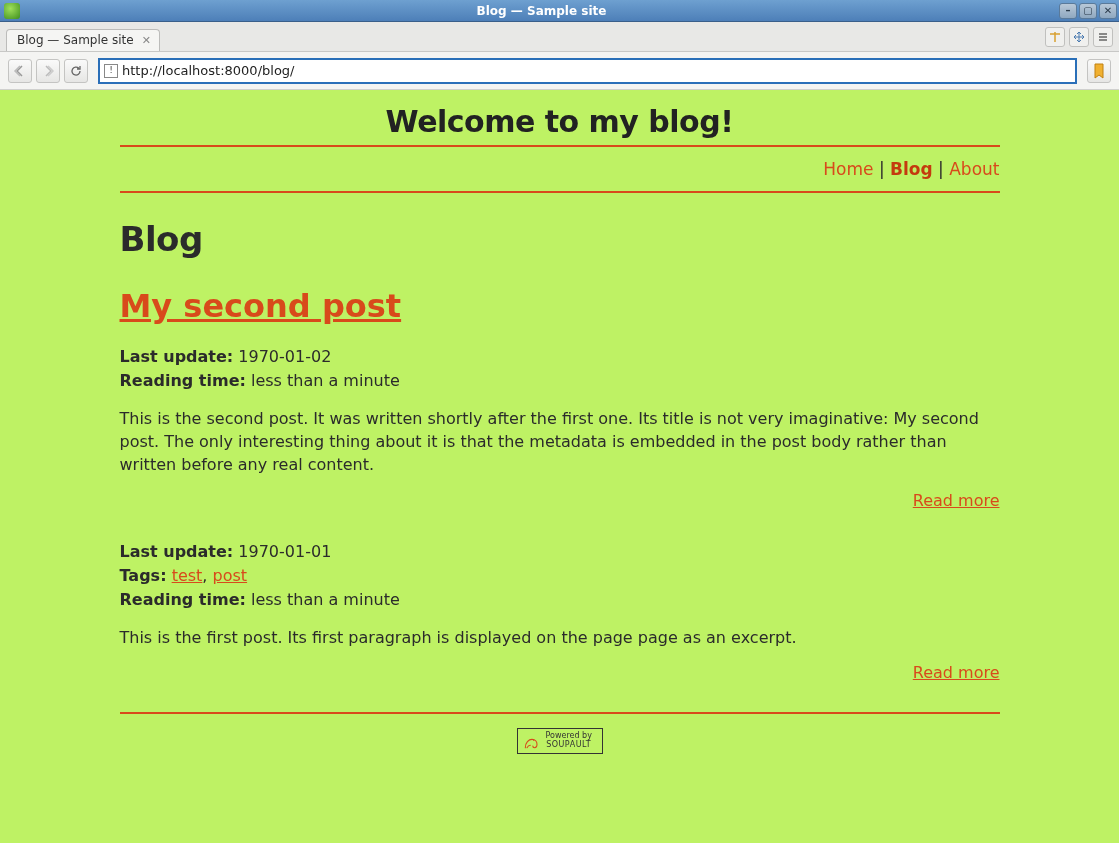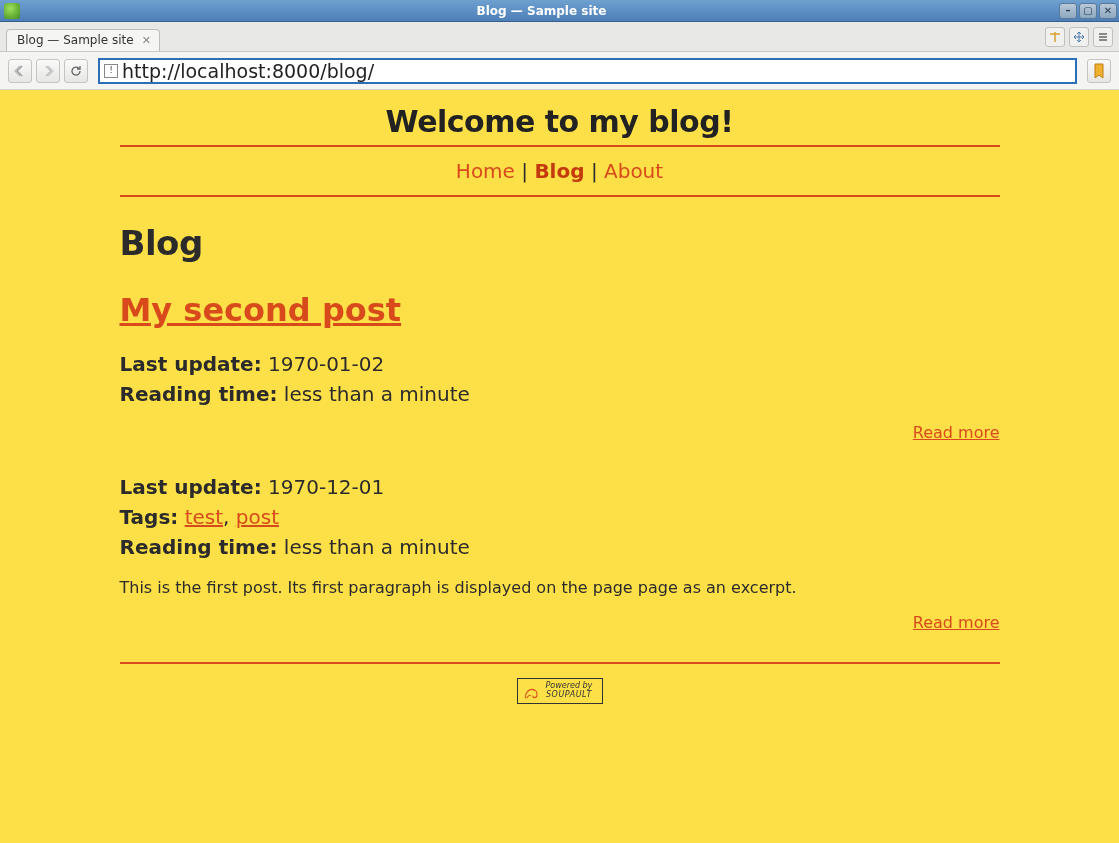--- a/index.html
+++ b/index.html
@@ -112,38 +112,38 @@
   .url-wrap .site-icon {
     width: 14px; height: 14px;
     background: #fff;
     border: 1px solid #888;
     font-size: 8px; text-align: center; line-height: 12px; color:#333;
   }
   .url-input {
     flex: 1;
     border: none;
     outline: none;
-    font-size: 19px;
+    font-size: 13px;
     font-family: inherit;
     color: #222;
   }
   .bookmark-btn {
     width: 24px; height: 24px;
     border: 1px solid #c4c4c2;
     background: linear-gradient(#fafafa,#e6e6e4);
     border-radius: 3px;
     display: flex; align-items:center; justify-content:center;
     cursor: pointer;
   }
   .bookmark-btn svg { width: 14px; height: 16px; }
   
   .viewport {
     height: calc(843px - 22px - 30px - 38px);
     overflow: auto;
-    background: #fde047;
+    background: #bef264;
     padding: 0;
   }
   .page {
     max-width: 880px;
     margin: 0 auto;
     padding: 14px 0 20px 0;
     color: #2b2b2b;
   }
   .page-title {
     text-align: center;
@@ -151,22 +151,22 @@
     font-weight: 800;
     letter-spacing: -0.5px;
     color: #222;
   }
   hr.accent {
     border: none;
     border-top: 2px solid #d84a1b;
     margin: 6px 0 8px 0;
   }
   .site-nav {
-    text-align: center;
-    font-size: 20px;
+    text-align: right;
+    font-size: 17px;
     padding: 4px 0 6px 0;
     color: #2b2b2b;
   }
   .site-nav a { color: #d84a1b; text-decoration: none; }
   .site-nav a.current { font-weight: 800; color: #c43a0e; }
   .site-nav .sep { color: #2b2b2b; font-weight: 400; }
   h1.section {
     font-size: 34px;
     font-weight: 800;
     color: #2b2b2b;
@@ -176,21 +176,21 @@
   .post { margin-bottom: 30px; }
   .post-title {
     font-size: 32px;
     font-weight: 800;
     margin-bottom: 20px;
   }
   .post-title a {
     color: #d84a1b;
     text-decoration: underline;
   }
-  .meta { font-size: 20px; line-height: 1.5; margin-bottom: 14px; }
+  .meta { font-size: 16px; line-height: 1.5; margin-bottom: 14px; }
   .meta .label { font-weight: 700; color: #2b2b2b; }
   .meta a { color: #d84a1b; text-decoration: underline; }
   .excerpt { font-size: 16px; line-height: 1.45; margin-bottom: 14px; }
   .read-more { font-size: 16px; text-align: right; }
   .read-more a { color: #d84a1b; text-decoration: underline; }
   hr.divider {
     border: none;
     border-top: 2px solid #d84a1b;
     margin: 10px 0 14px 0;
   }
@@ -198,21 +198,20 @@
     margin: 0 auto;
     width: 86px;
     border: 1px solid #333;
     padding: 2px 4px;
     display: flex;
     align-items: center;
     gap: 4px;
     font-size: 8px;
     line-height: 1.1;
     color: #333;
-    font-style: italic;
   }
   .footer-badge .logo {
     width: 20px; height: 20px;
   }
 </style>
 </head>
 <body>
 
 <div class="titlebar">
   <div class="app-icon"></div>
@@ -301,30 +300,31 @@
       <div class="meta">
         <div>
           <span class="label">Last update:</span>
           <span>1970-01-02</span>
         </div>
         <div>
           <span class="label">Reading time:</span>
           <span>less than a minute</span>
         </div>
       </div>
+      <p class="excerpt">This is the second post. It was written shortly after the first one. Its title is not very imaginative: My second post. The only interesting thing about it is that the metadata is embedded in the post body rather than written before any real content.</p>
       <p class="read-more">
         <a href="#">Read more</a>
       </p>
     </article>
 
     <article class="post">
       <div class="meta">
         <div>
           <span class="label">Last update:</span>
-          <span>1970-12-01</span>
+          <span>1970-01-01</span>
         </div>
         <div>
           <span class="label">Tags:</span>
           <a href="#">test</a><span>, </span><a href="#">post</a>
         </div>
         <div>
           <span class="label">Reading time:</span>
           <span>less than a minute</span>
         </div>
       </div>

